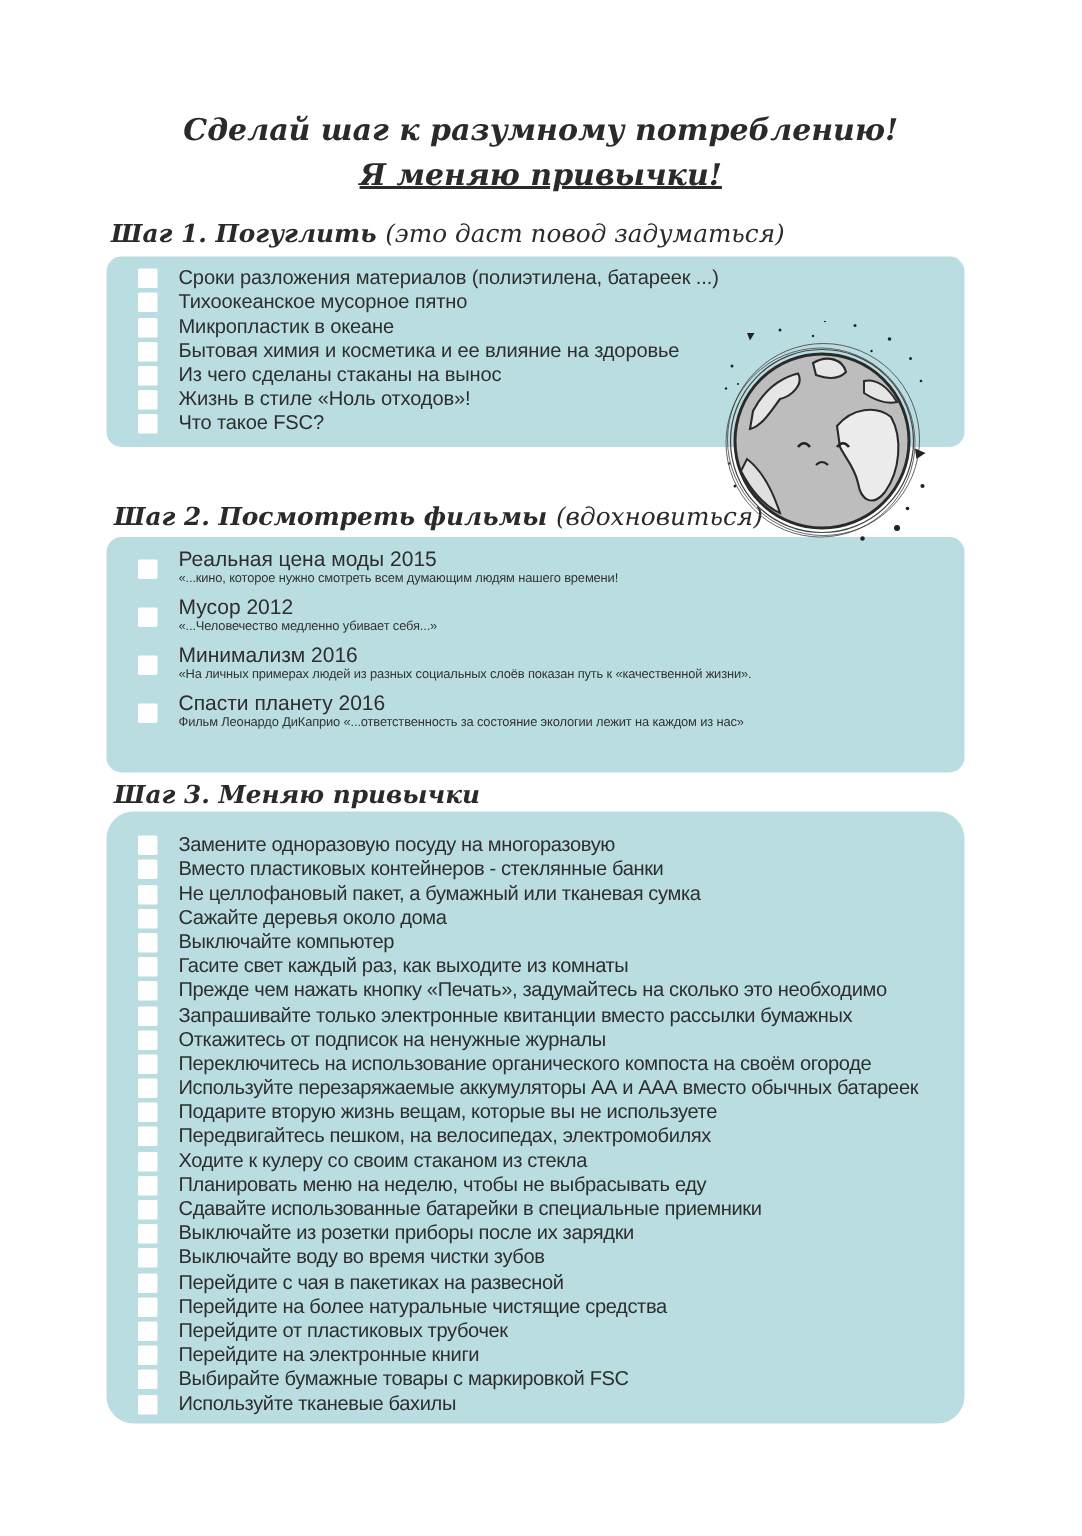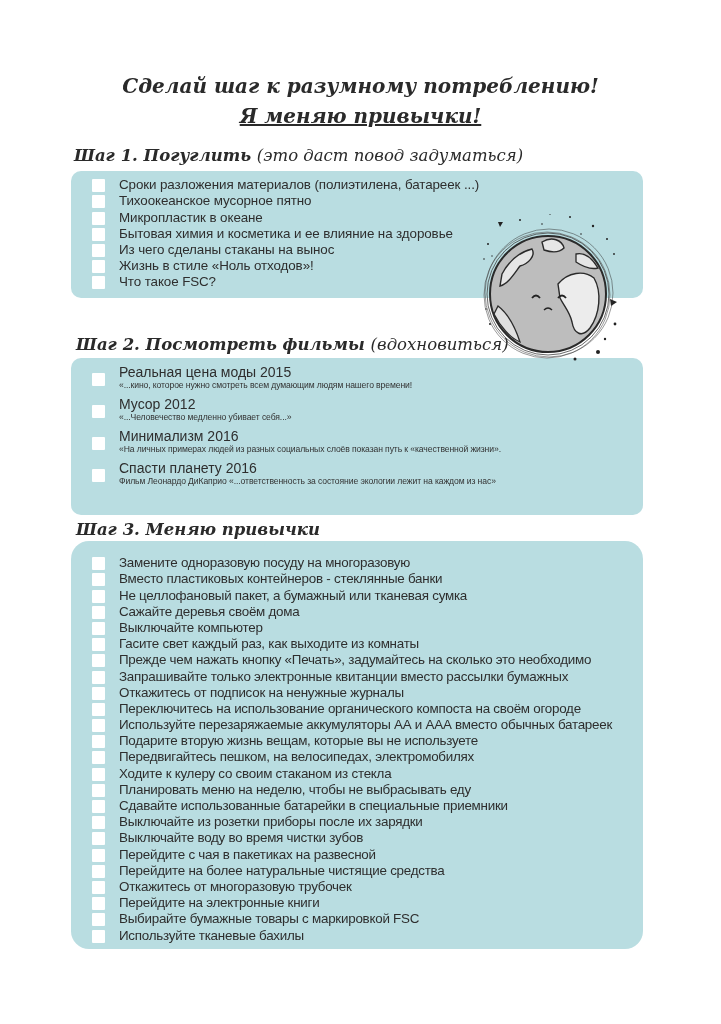--- a/index.html
+++ b/index.html
@@ -135,21 +135,21 @@
       <li class="item">
         <span class="box"></span>
         <span class="text">Вместо пластиковых контейнеров - стеклянные банки</span>
       </li>
       <li class="item">
         <span class="box"></span>
         <span class="text">Не целлофановый пакет, а бумажный или тканевая сумка</span>
       </li>
       <li class="item">
         <span class="box"></span>
-        <span class="text">Сажайте деревья своём дома</span>
+        <span class="text">Сажайте деревья около дома</span>
       </li>
       <li class="item">
         <span class="box"></span>
         <span class="text">Выключайте компьютер</span>
       </li>
       <li class="item">
         <span class="box"></span>
         <span class="text">Гасите свет каждый раз, как выходите из комнаты</span>
       </li>
       <li class="item">
@@ -203,21 +203,21 @@
       <li class="item">
         <span class="box"></span>
         <span class="text">Перейдите с чая в пакетиках на развесной</span>
       </li>
       <li class="item">
         <span class="box"></span>
         <span class="text">Перейдите на более натуральные чистящие средства</span>
       </li>
       <li class="item">
         <span class="box"></span>
-        <span class="text">Откажитесь от многоразовую трубочек</span>
+        <span class="text">Перейдите от пластиковых трубочек</span>
       </li>
       <li class="item">
         <span class="box"></span>
         <span class="text">Перейдите на электронные книги</span>
       </li>
       <li class="item">
         <span class="box"></span>
         <span class="text">Выбирайте бумажные товары с маркировкой FSC</span>
       </li>
       <li class="item">

